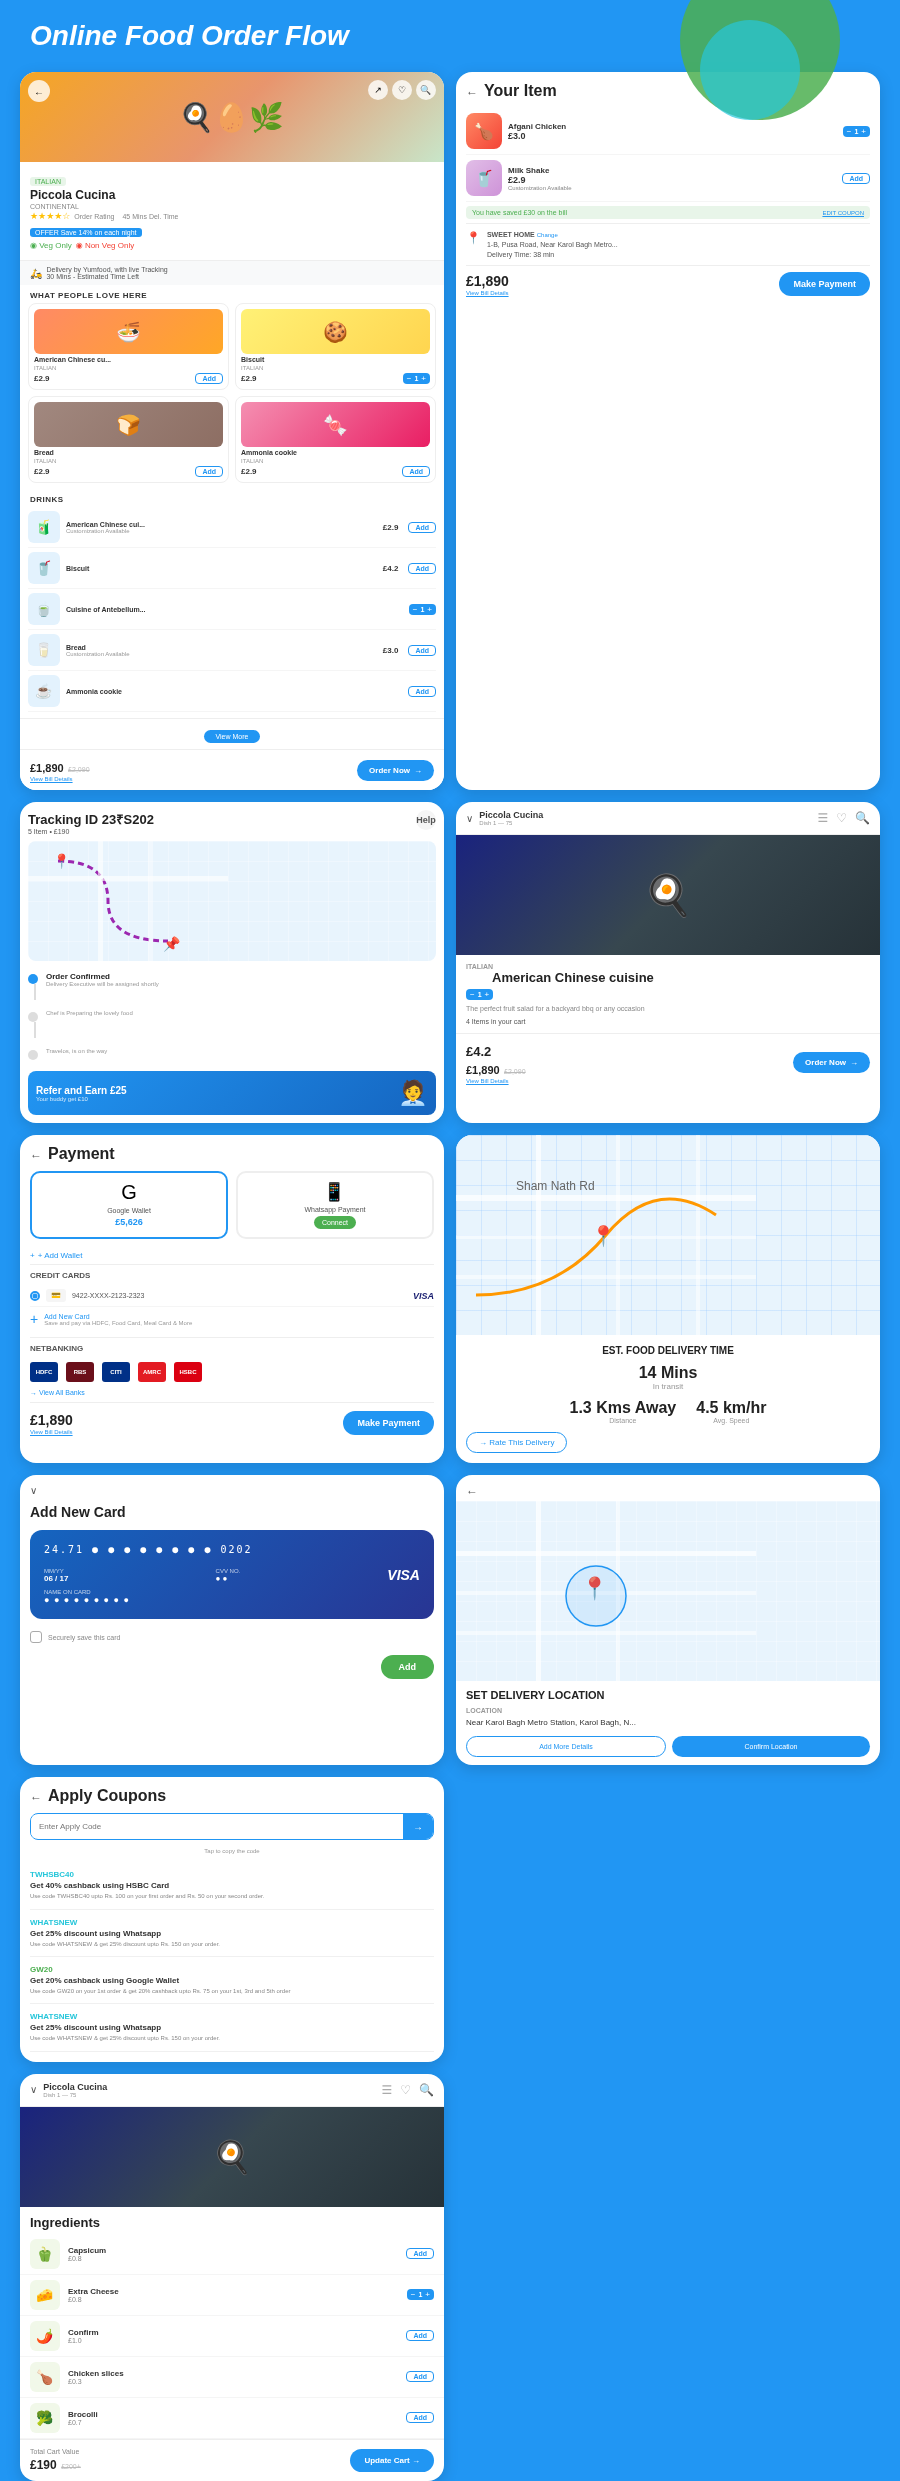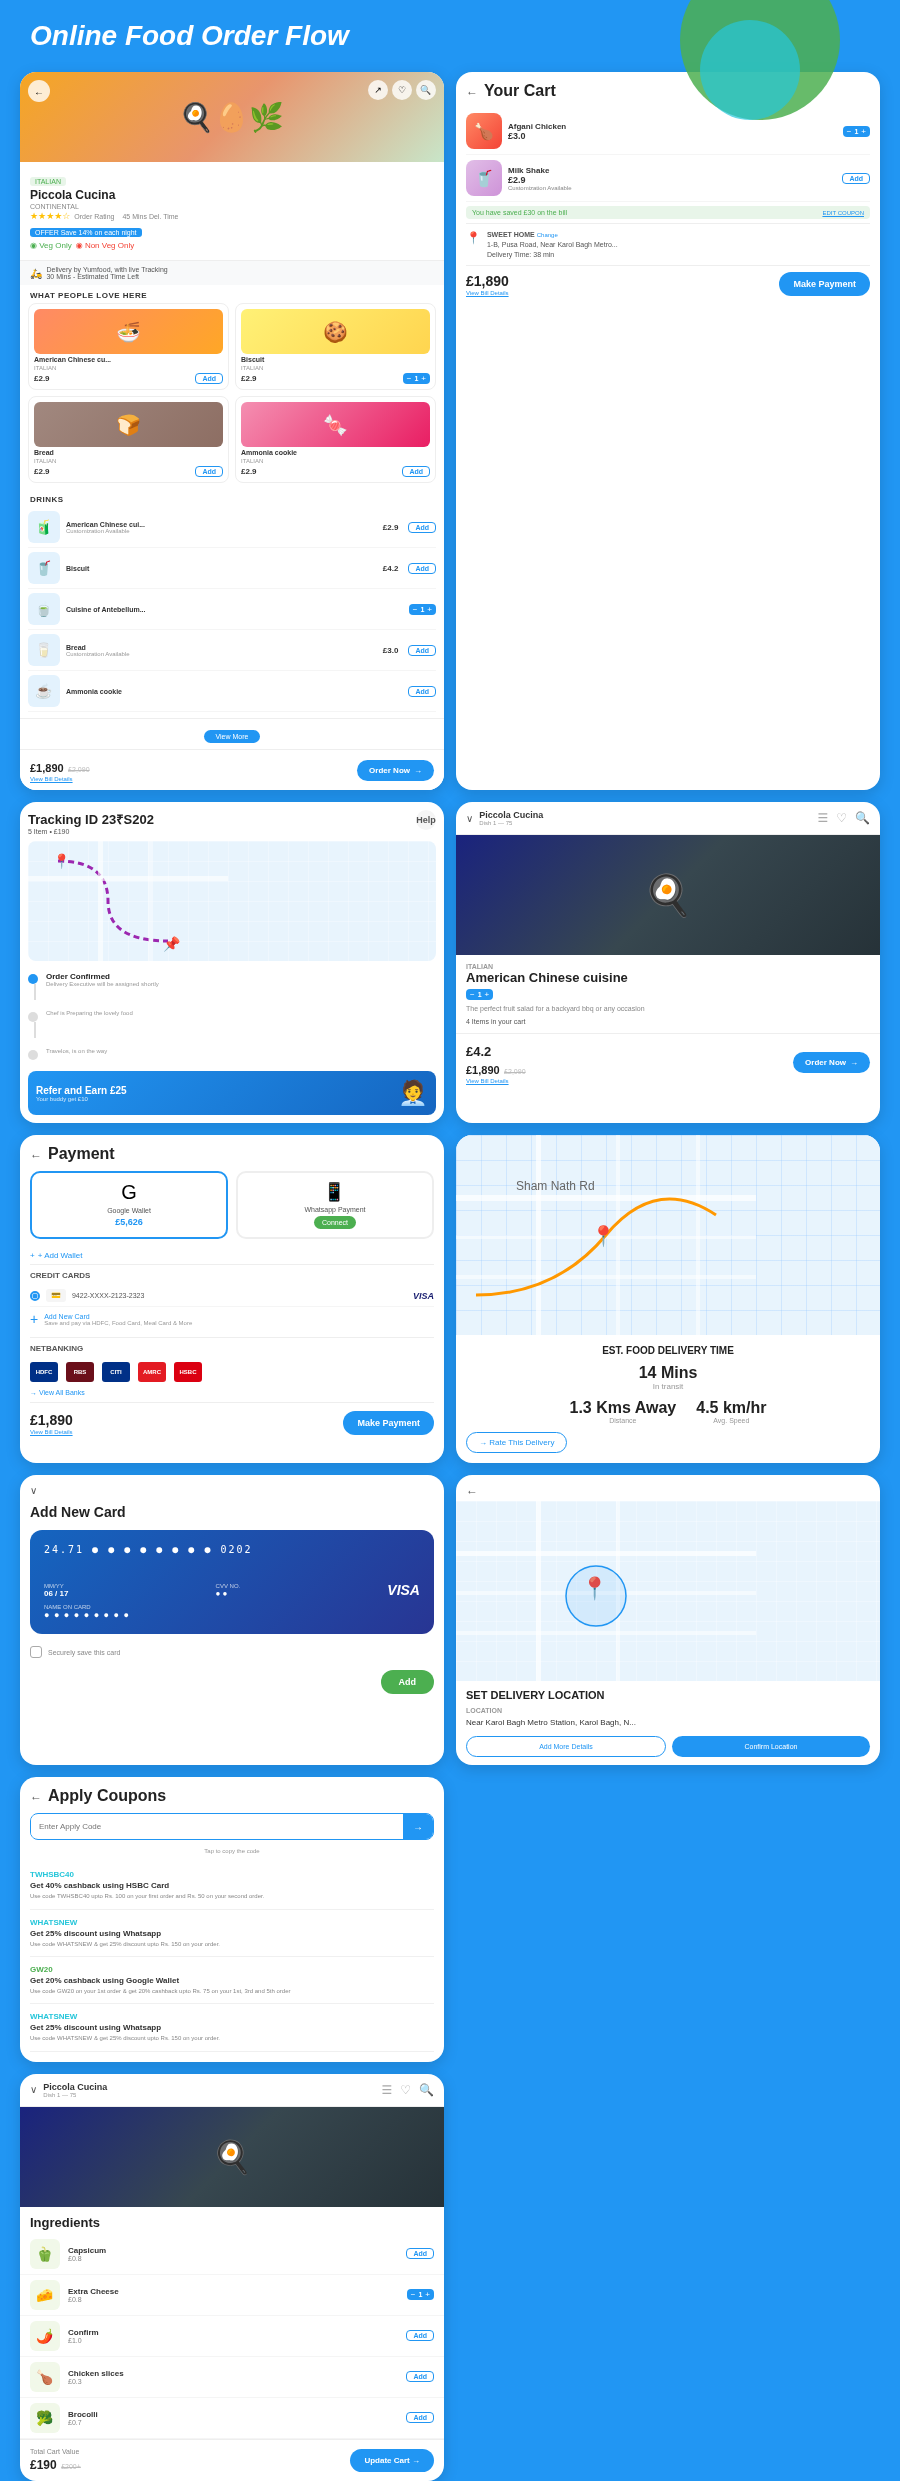--- a/index.html
+++ b/index.html
@@ -639,21 +639,21 @@
       width: 100%;
       height: 120px;
       background: linear-gradient(135deg, #1a237e 0%, #37474f 50%, #263238 100%);
       display: flex;
       align-items: center;
       justify-content: center;
       font-size: 40px;
     }
     .dish-detail { padding: 8px 10px; }
     .italian-tag { font-size: 7px; color: #999; text-transform: uppercase; font-weight: 600; }
-    .dish-title { font-size: 13px; font-weight: 800; color: #222; }
+    .dish-title { font-size: 13px; font-weight: 800; color: #222; margin-left: 26px; }
     .dish-qty-row {
       display: flex;
       align-items: center;
       gap: 8px;
       margin: 4px 0;
     }
     .dish-desc { font-size: 7px; color: #888; line-height: 1.4; }
     .items-in-cart { font-size: 7px; color: #555; margin-top: 4px; }
     .dish-footer {
       display: flex;
@@ -668,21 +668,21 @@
     
     .add-card-section { padding: 10px; }
     .add-card-title { font-size: 14px; font-weight: 800; color: #222; margin-bottom: 10px; }
     .credit-card-visual {
       background: linear-gradient(135deg, #1565C0, #283593);
       border-radius: 12px;
       padding: 14px;
       color: white;
       margin-bottom: 12px;
     }
-    .cc-number { font-size: 10px; letter-spacing: 2px; margin-bottom: 27px; font-family: monospace; }
+    .cc-number { font-size: 10px; letter-spacing: 2px; margin-bottom: 12px; font-family: monospace; }
     .cc-meta-row { display: flex; justify-content: space-between; align-items: flex-end; }
     .cc-meta-label { font-size: 6px; opacity: 0.7; text-transform: uppercase; }
     .cc-meta-value { font-size: 8px; font-weight: 700; }
     .cc-visa { font-size: 14px; font-weight: 900; font-style: italic; color: white; }
     .cc-name-row { margin-top: 6px; }
     .cc-name-label { font-size: 6px; opacity: 0.7; text-transform: uppercase; }
     .cc-name-value { font-size: 9px; font-weight: 700; letter-spacing: 1px; }
     .secure-checkbox {
       display: flex;
       align-items: center;
@@ -940,21 +940,21 @@
       </div>
       <button class="order-btn">
         <span>Order Now</span> →
       </button>
     </div>
   </div>
 
   <div class="card cart-card">
     <div class="card-header-row">
       <span class="back-arrow">←</span>
-      <span class="card-title">Your Cart</span>
+      <span class="card-title">Your Item</span>
     </div>
     <div class="cart-item-row">
       <div class="cart-item-img chicken">🍗</div>
       <div class="cart-item-info">
         <div class="cart-item-name">Afgani Chicken</div>
         <div class="cart-item-price">£3.0</div>
       </div>
       <div class="qty-ctrl">
         <button class="qty-btn">−</button>
         <span>1</span>

